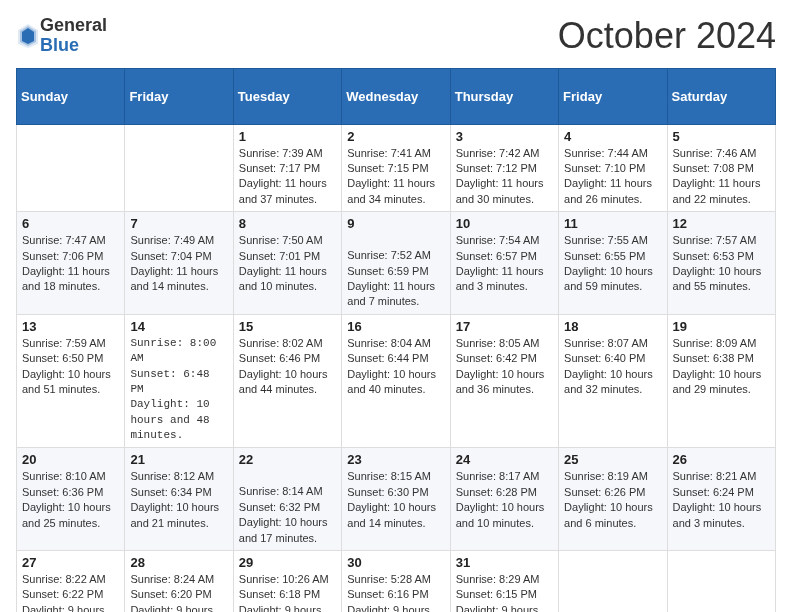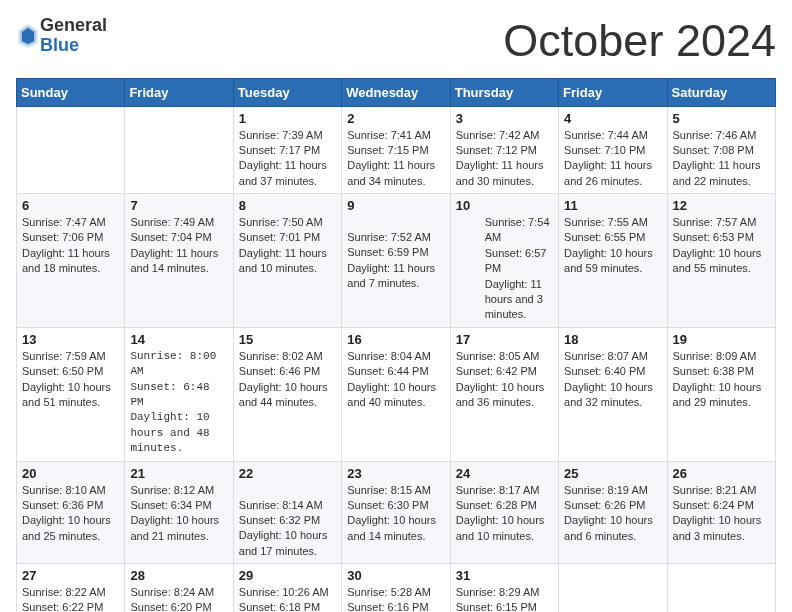--- a/index.html
+++ b/index.html
@@ -36,40 +36,40 @@
       color: #2a6db5;
     }
     .logo-icon {
       width: 24px;
       height: 28px;
     }
     .title-block {
       text-align: right;
     }
     .month-title {
-      font-size: 45px;
+      font-size: 36px;
       font-weight: normal;
       color: #333;
       line-height: 1.1;
     }
     .location {
       font-size: 16px;
       color: #555;
     }
     .calendar {
       width: 100%;
       border-collapse: collapse;
       border: 1px solid #ccc;
     }
     .calendar th {
       background-color: #2a6db5;
       color: #fff;
       font-size: 13px;
       font-weight: bold;
-      padding: 6px 4px;
+      padding: 20px 4px;
       text-align: left;
       border: 1px solid #1e5a9a;
     }
     .calendar td {
       vertical-align: top;
       border: 1px solid #ddd;
       padding: 4px 5px;
       width: 108px;
       min-height: 80px;
       font-size: 11px;
@@ -182,21 +182,21 @@
 Daylight: 11 hours and 10 minutes.</div>
         </td>
         <td>
           <span class="day-number">9</span>
           <div class="day-info" style="white-space: pre-line; margin-top: 17px;">Sunrise: 7:52 AM
 Sunset: 6:59 PM
 Daylight: 11 hours and 7 minutes.</div>
         </td>
         <td>
           <span class="day-number">10</span>
-          <div class="day-info" style="white-space: pre-line; margin-left: 29px;">Sunrise: 7:54 AM
+          <div class="day-info" style="white-space: pre-line;">Sunrise: 7:54 AM
 Sunset: 6:57 PM
 Daylight: 11 hours and 3 minutes.</div>
         </td>
         <td>
           <span class="day-number">11</span>
           <div class="day-info" style="white-space: pre-line;">Sunrise: 7:55 AM
 Sunset: 6:55 PM
 Daylight: 10 hours and 59 minutes.</div>
         </td>
         <td>

